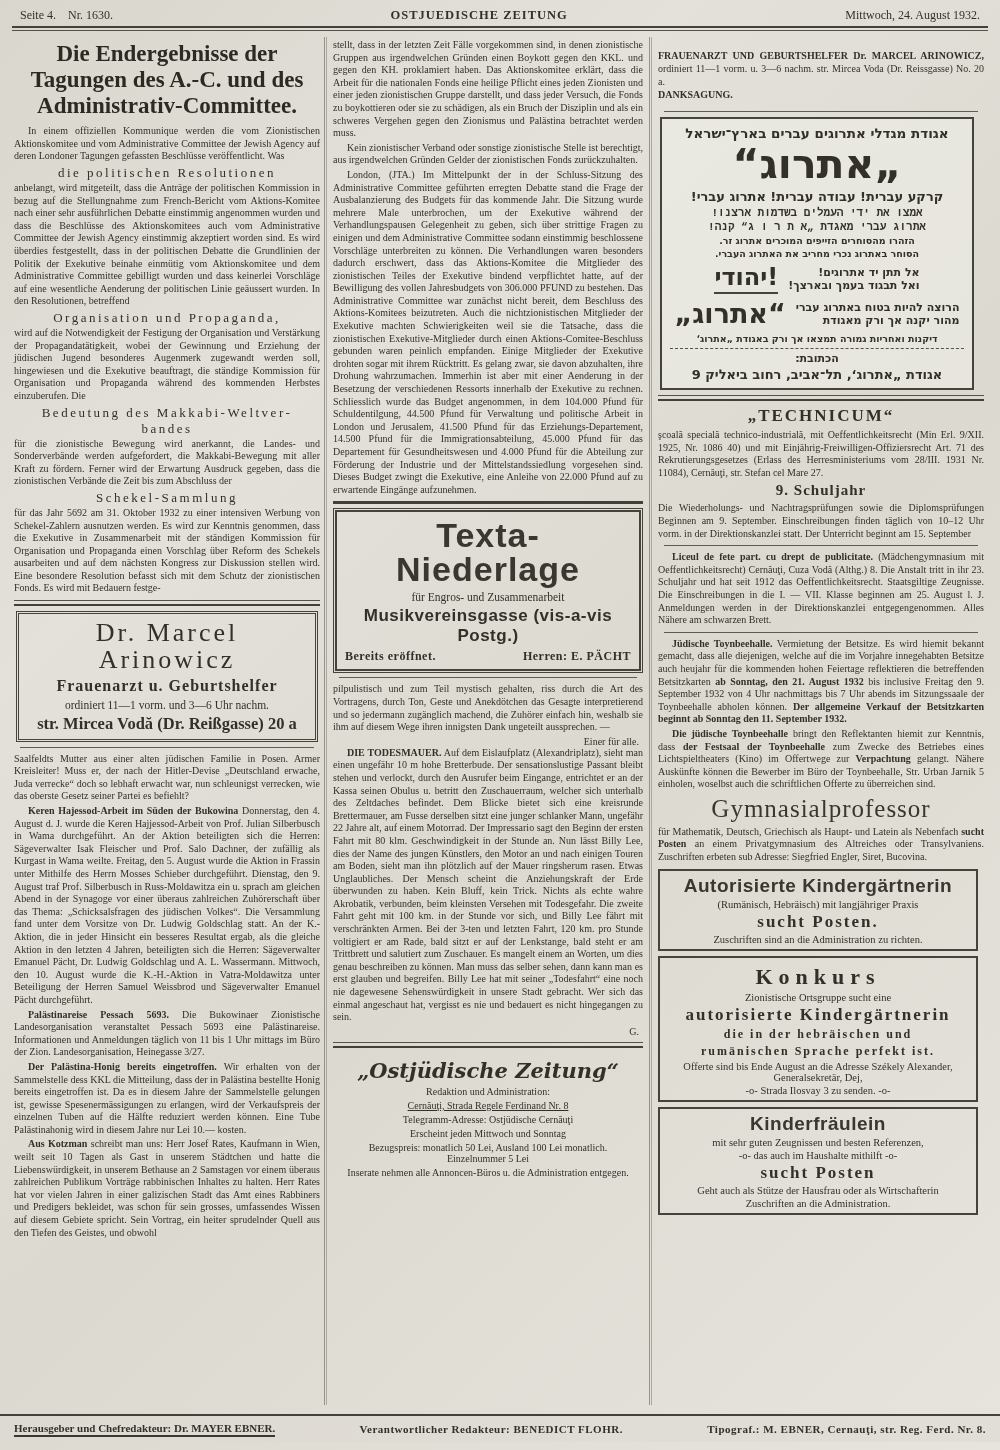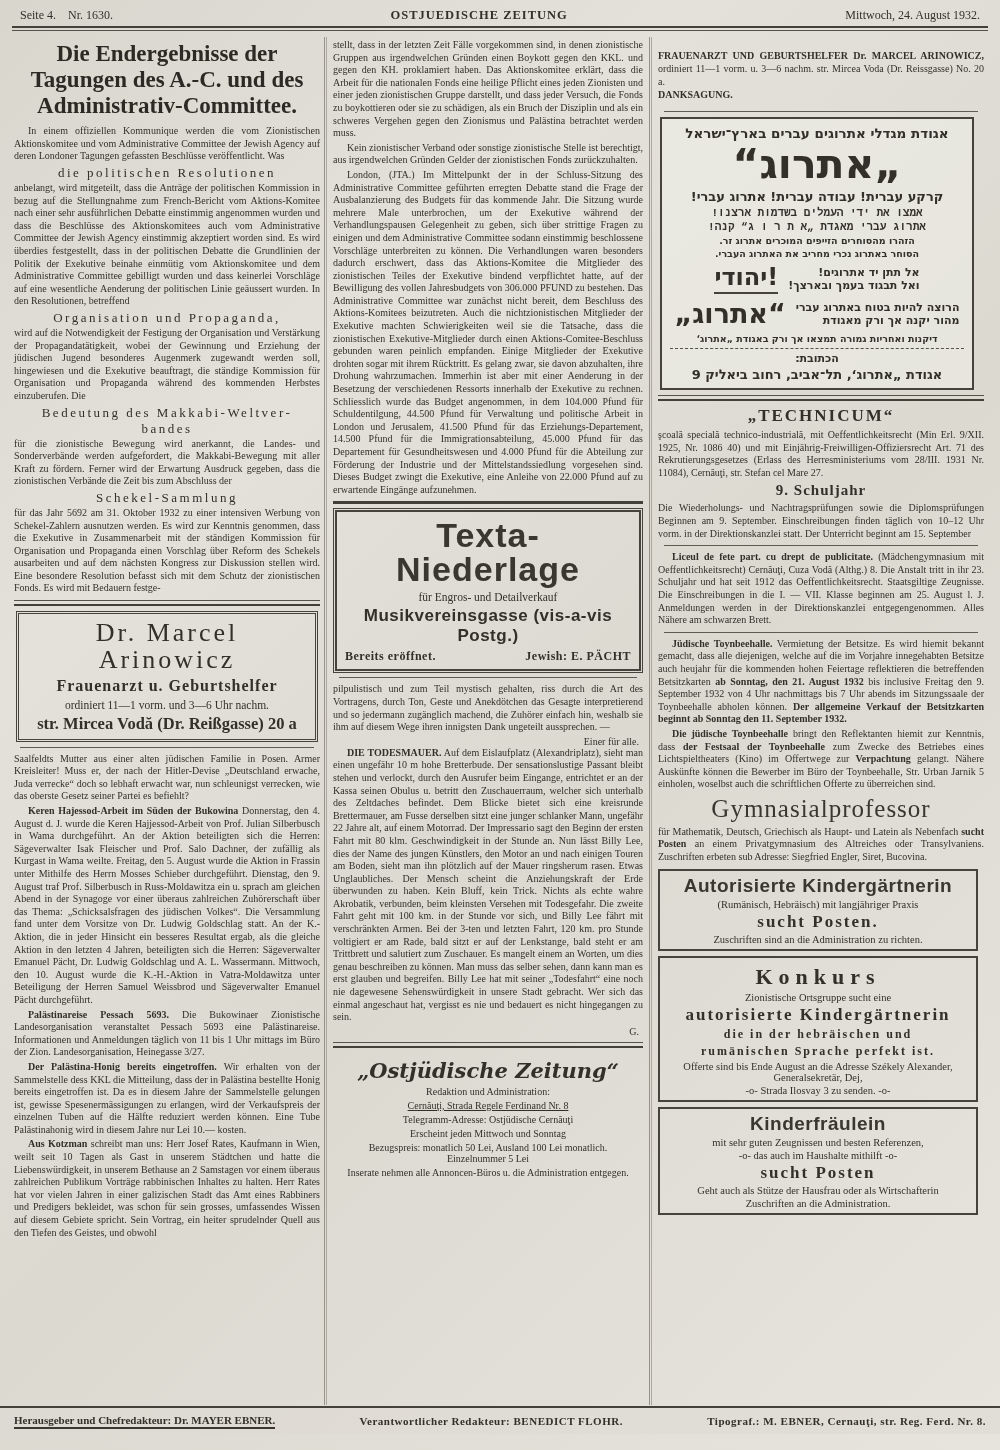--- a/index.html
+++ b/index.html
@@ -70,21 +70,21 @@
   .tech-title{font-weight:bold;font-size:17px;letter-spacing:2px;text-align:center;margin:3px 0;}
   .schuljahr{font-weight:bold;font-size:15px;text-align:center;letter-spacing:1px;margin:3px 0;}
   .gym-title{font-size:25px;text-align:center;letter-spacing:1px;margin:4px 0 3px 0;color:#3a3731;}
   .rbox{border:2px solid #46433c;padding:4px 6px;margin:5px 6px 5px 0;text-align:center;}
   .rbox .bt{font-family:"Liberation Sans","DejaVu Sans",sans-serif;font-weight:bold;font-size:19px;letter-spacing:.5px;margin-bottom:2px;color:#3a3731;}
   .rbox .ln{font-size:10.5px;margin-top:2px;}
   .rbox .sp{letter-spacing:2px;font-weight:bold;font-size:12px;margin-top:2px;}
   .rbox .bigb{font-weight:bold;font-size:17px;letter-spacing:2px;margin:2px 0;}
   .konk-title{font-weight:bold;font-size:22px;letter-spacing:6px;margin:2px 0;}
   
-  .footer{position:absolute;left:0;right:0;bottom:16px;height:26px;border-top:2px solid #44413a;display:flex;justify-content:space-between;align-items:center;padding:0 14px;font-size:11px;background:rgba(222,219,211,.6);}
+  .footer{position:absolute;left:0;right:0;bottom:8px;height:26px;border-top:2px solid #44413a;display:flex;justify-content:space-between;align-items:center;padding:0 14px;font-size:11px;background:rgba(222,219,211,.6);}
   .footer .f-l{font-weight:bold;border-bottom:2px solid #3a3731;padding-bottom:1px;}
   .footer .f-m b,.footer .f-r b{letter-spacing:.5px;}
 </style>
 </head>
 <body>
 
 <div class="page">
 
   <div class="masthead">
     <span>
@@ -143,25 +143,25 @@
     <div class="col col-mid">
       <p class="bp noind">stellt, dass in der letzten Zeit Fälle vorgekommen sind, in denen zionistische Gruppen aus irgendwelchen Gründen einen Boykott gegen den KKL. und gegen den KH. proklamiert haben. Das Aktionskomitee erklärt, dass die Arbeit für die nationalen Fonds eine heilige Pflicht eines jeden Zionisten und einer jeden zionistischen Gruppe darstellt, und dass jeder Versuch, die Fonds zu boykottieren oder sie zu schädigen, als ein Bruch der Disziplin und als ein schweres Vergehen gegen den Zionismus und Palästina betrachtet werden muss.</p>
       <p class="bp">Kein zionistischer Verband oder sonstige zionistische Stelle ist berechtigt, aus irgendwelchen Gründen Gelder der zionistischen Fonds zurückzuhalten.</p>
 
       <p class="bp">London, (JTA.) Im Mittelpunkt der in der Schluss-Sitzung des Administrative Committee geführten erregten Debatte stand die Frage der Ausbalanzierung des Budgets für das kommende Jahr. Die Sitzung wurde mehrere Male unterbrochen, um der Exekutive während der Verhandlungspausen Gelegenheit zu geben, sich über strittige Fragen zu einigen und dem Administrative Committee sodann einstimmig beschlossene Vorschläge unterbreiten zu können. Die Verhandlungen waren besonders dadurch erschwert, dass das Aktions-Komitee die Mitglieder des zionistischen Teiles der Exekutive bindend verpflichtet hatte, auf der Bewilligung des vollen Jahresbudgets von 306.000 PFUND zu bestehen. Das Administrative Committee war zunächst nicht bereit, dem Beschluss des Aktions-Komitees beizutreten. Auch die nichtzionistischen Mitglieder der Exekutive machten Schwierigkeiten weil sie die Tatsache, dass die zionistischen Exekutive-Mitglieder durch einen Aktions-Comitee-Beschluss gebunden waren peinlich empfanden. Einige Mitglieder der Exekutive drohten sogar mit ihrem Rücktritt. Es gelang zwar, sie davon abzuhalten, ihre Drohung wahrzumachen. Immerhin ist aber mit einer Aenderung in der Besetzung der verschiedenen Ressorts innerhalb der Exekutive zu rechnen. Schliesslich wurde das Budget angenommen, in dem 104.000 Pfund für Schuldentilgung, 44.500 Pfund für Verwaltung und politische Arbeit in London und Jerusalem, 41.500 Pfund für das Erziehungs-Departement, 14.500 Pfund für die Immigrationsabteilung, 45.000 Pfund für das Departement für Gesundheitswesen und 4.000 Pfund für die Abteilung zur Förderung der Industrie und der Mittelstandssiedlung vorgesehen sind. Dieses Budget zwingt die Exekutive, eine Anleihe von 22.000 Pfund auf zu erwartende Eingänge aufzunehmen.</p>
 
       <div class="rule-thick"></div>
 
       <div class="texta">
         <div class="t1">Texta-Niederlage</div>
-        <div class="t2">für Engros- und Detailverkauf</div>
+        <div class="t2">für Engros- und Zusammenarbeit</div>
         <div class="t3">Musikvereinsgasse (vis-a-vis Postg.)</div>
         <div class="t4">
           <span class="b">Bereits eröffnet.</span>
-          <span class="b">Jewish: E. PÄCHT</span>
+          <span class="b">Herren: E. PÄCHT</span>
         </div>
       </div>
       <div class="rule-thin"></div>
 
       <p class="bp noind">pilpulistisch und zum Teil mystisch gehalten, riss durch die Art des Vortragens, durch Ton, Geste und Anekdötchen das Gesagte interpretierend und so jedermann zugänglich machend, die Zuhörer einfach hin, weshalb sie ihm auf diesem Wege ihren innigsten Dank ungeteilt aussprechen. —</p>
       <div class="sig-row">
         <span></span>
         <span>Einer für alle.</span>
       </div>
 

